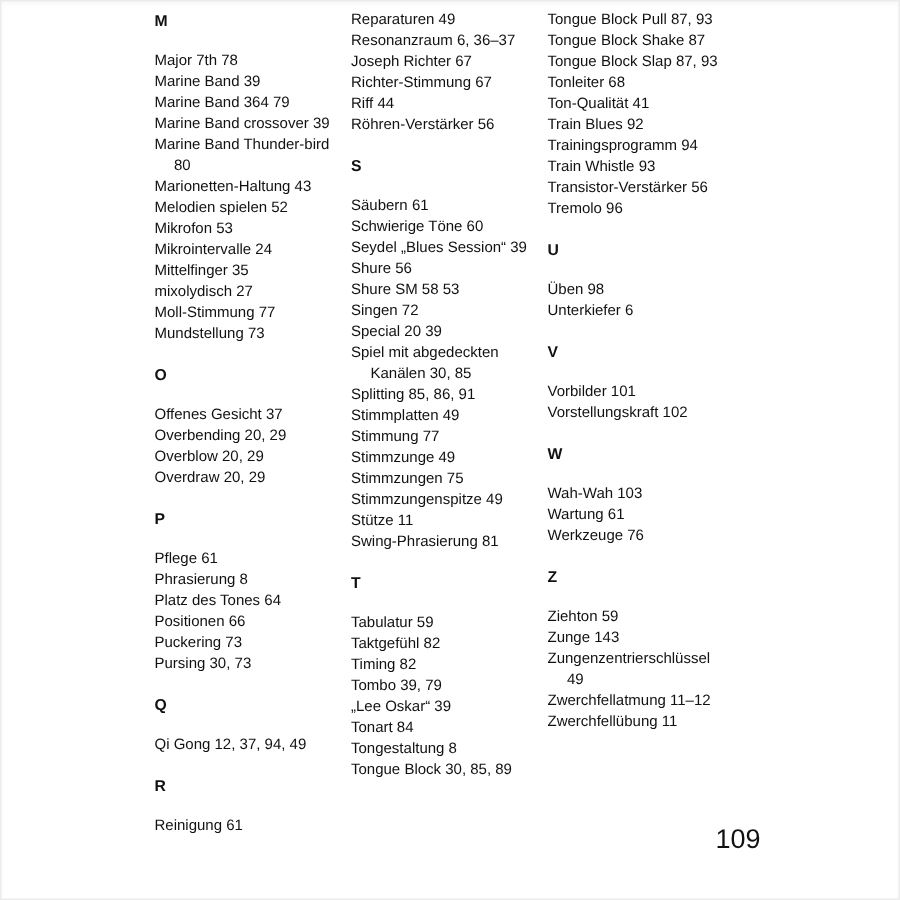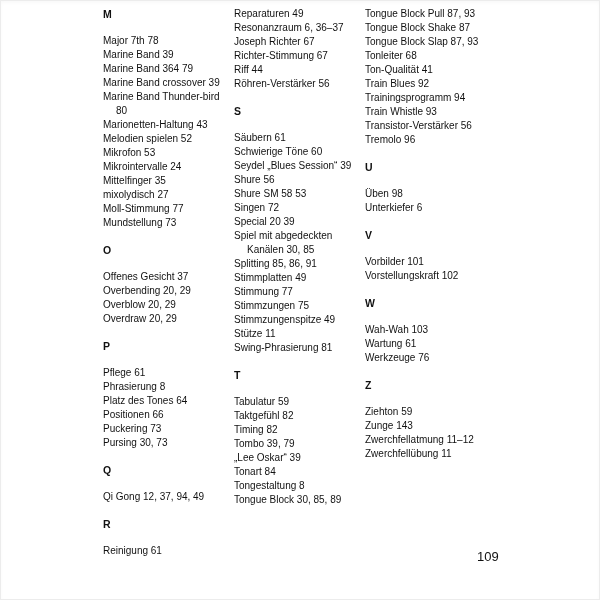--- a/index.html
+++ b/index.html
@@ -43,21 +43,21 @@
     margin-top: 0;
   }
   .index-entry {
     padding-left: 13px;
     text-indent: -13px;
   }
   .page-number {
     position: absolute;
     left: 477px;
     top: 549px;
-    font-size: 13px;
+    font-size: 18px;
     color: #111;
   }
 </style>
 </head>
 <body>
 
 <div class="page">
   <div class="columns">
       <div class="index-column">
         <div class="section-header">M</div>
@@ -103,20 +103,21 @@
         <div class="index-entry">Schwierige Töne 60</div>
         <div class="index-entry">Seydel „Blues Session“ 39</div>
         <div class="index-entry">Shure 56</div>
         <div class="index-entry">Shure SM 58 53</div>
         <div class="index-entry">Singen 72</div>
         <div class="index-entry">Special 20 39</div>
         <div class="index-entry">Spiel mit abgedeckten Kanälen 30, 85</div>
         <div class="index-entry">Splitting 85, 86, 91</div>
         <div class="index-entry">Stimmplatten 49</div>
         <div class="index-entry">Stimmung 77</div>
+        <div class="index-entry">Stimmzunge 49</div>
         <div class="index-entry">Stimmzungen 75</div>
         <div class="index-entry">Stimmzungenspitze 49</div>
         <div class="index-entry">Stütze 11</div>
         <div class="index-entry">Swing-Phrasierung 81</div>
         <div class="section-header">T</div>
         <div class="index-entry">Tabulatur 59</div>
         <div class="index-entry">Taktgefühl 82</div>
         <div class="index-entry">Timing 82</div>
         <div class="index-entry">Tombo 39, 79</div>
         <div class="index-entry">„Lee Oskar“ 39</div>
@@ -141,18 +142,19 @@
         <div class="section-header">V</div>
         <div class="index-entry">Vorbilder 101</div>
         <div class="index-entry">Vorstellungskraft 102</div>
         <div class="section-header">W</div>
         <div class="index-entry">Wah-Wah 103</div>
         <div class="index-entry">Wartung 61</div>
         <div class="index-entry">Werkzeuge 76</div>
         <div class="section-header">Z</div>
         <div class="index-entry">Ziehton 59</div>
         <div class="index-entry">Zunge 143</div>
+        <div class="index-entry">Zungenzentrierschlüssel 49</div>
         <div class="index-entry">Zwerchfellatmung 11–12</div>
         <div class="index-entry">Zwerchfellübung 11</div>
       </div>
     </div>
   <div class="page-number">109</div>
 </div>
 
 </body></html>

